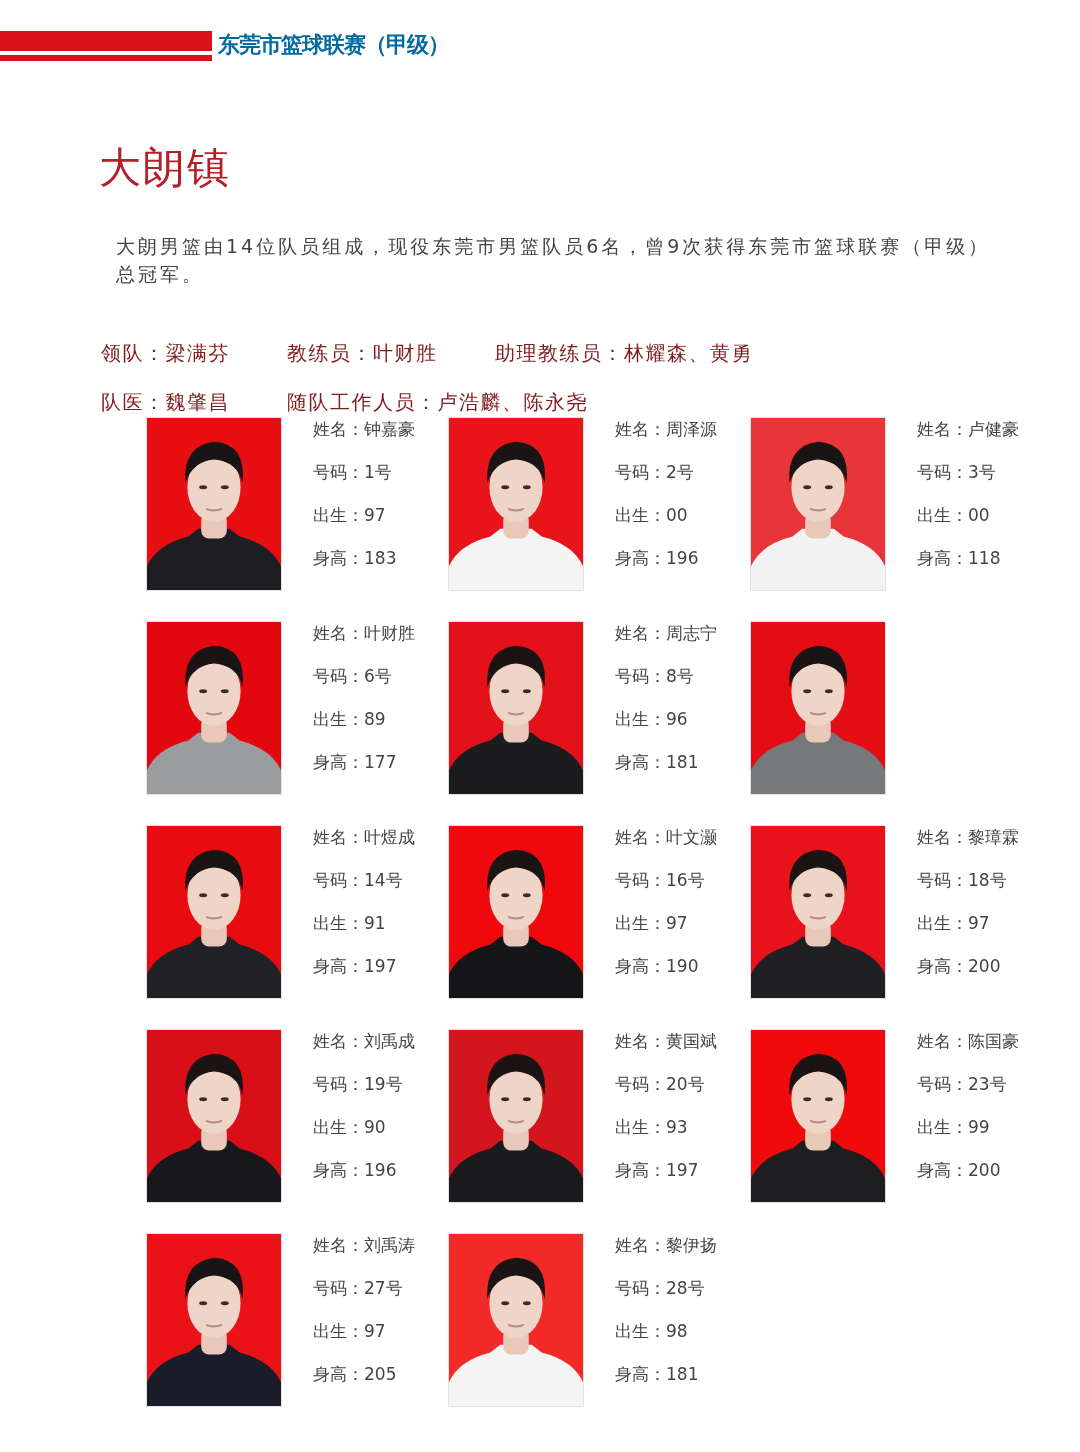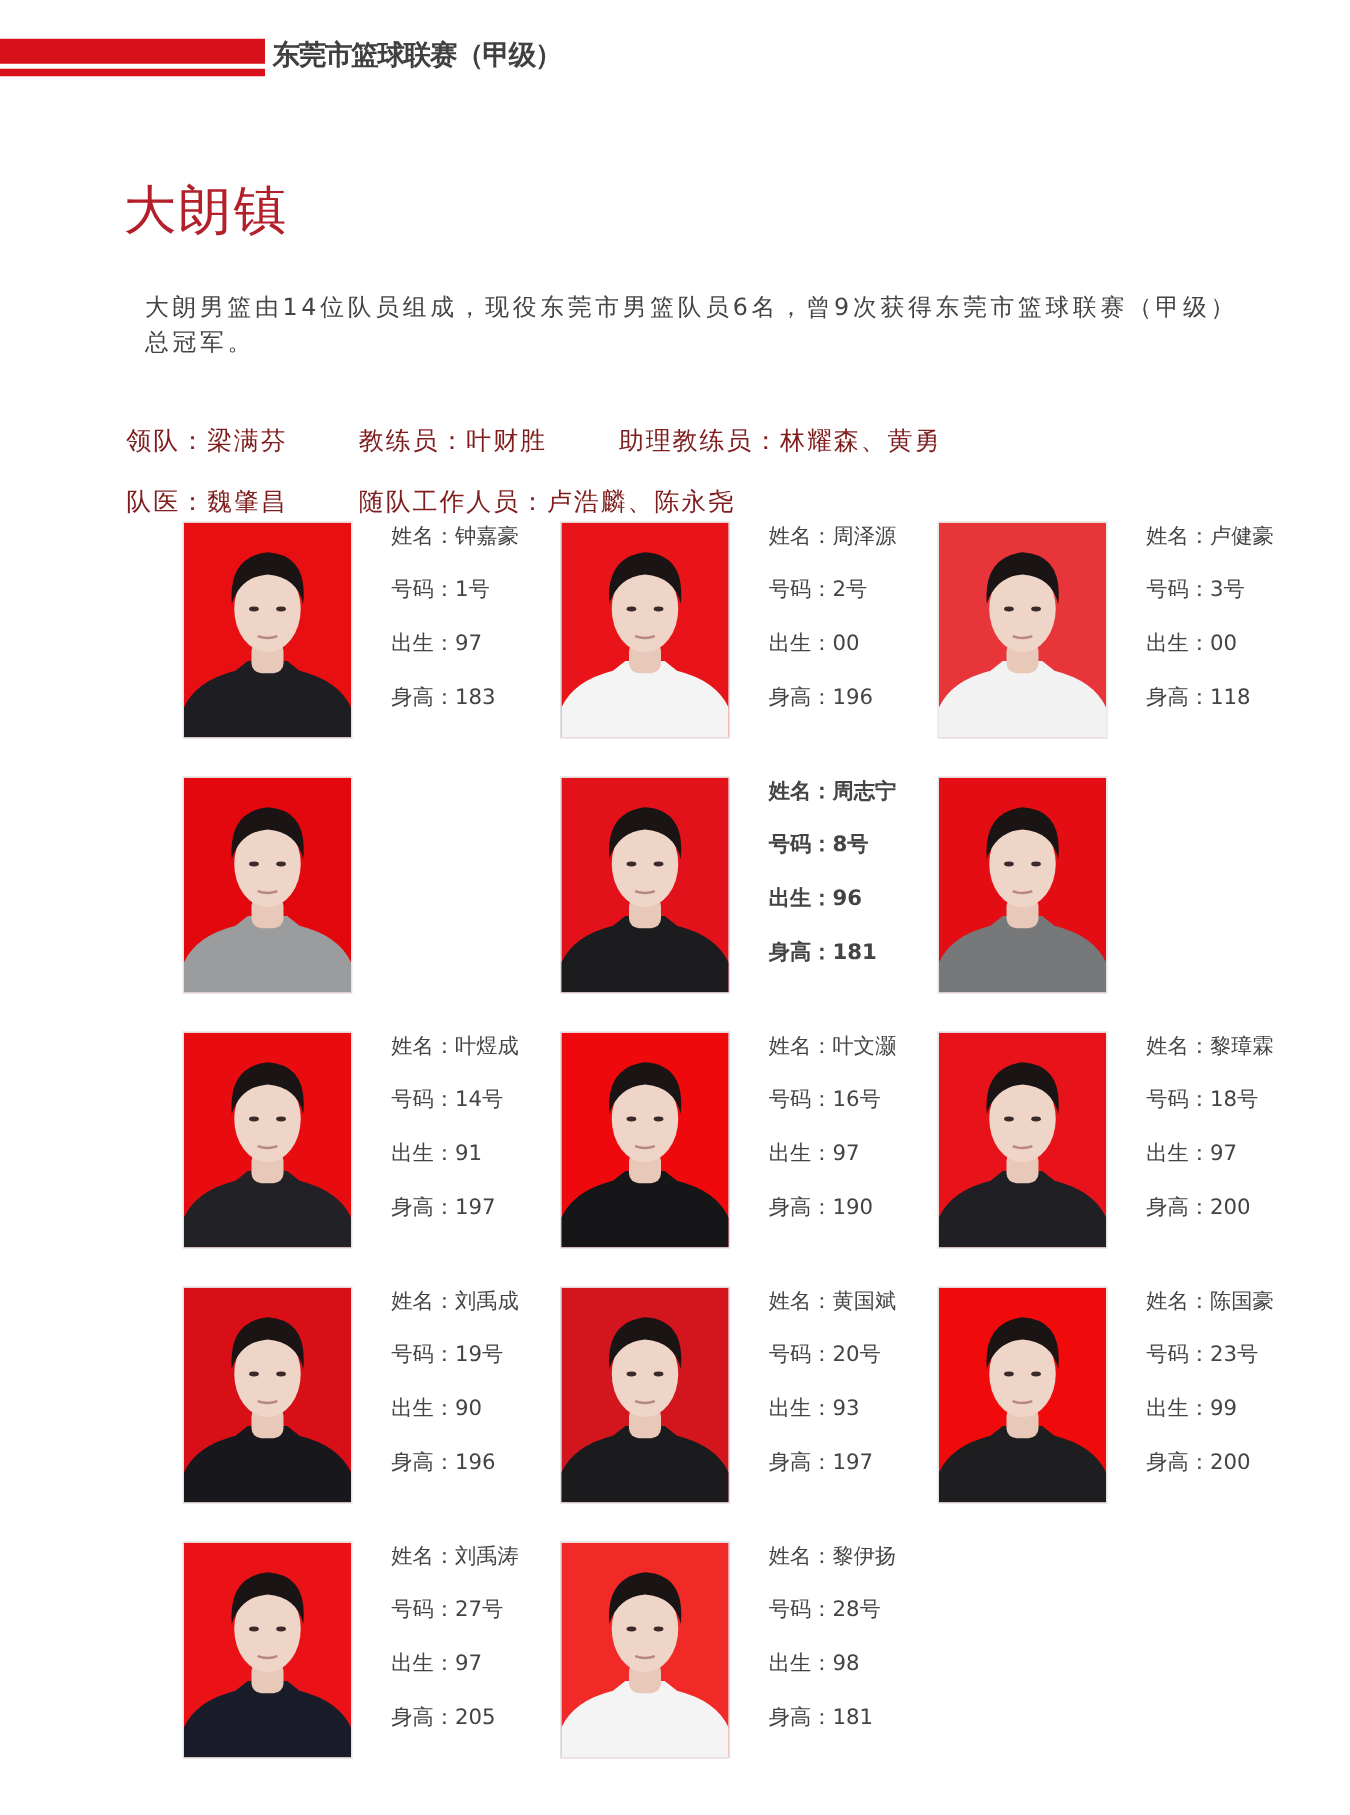--- a/index.html
+++ b/index.html
@@ -3,21 +3,21 @@
 <meta charset="utf-8">
 <style>
   html, body { margin:0; padding:0; }
   body {
     width:1080px; height:1452px; background:#ffffff; position:relative; overflow:hidden;
     font-family: "DejaVu Sans", "Liberation Sans", sans-serif; color:#333;
   }
   .hdr-bar1 { position:absolute; left:0; top:31px; width:212px; height:20px; background:#d9111a; }
   .hdr-bar2 { position:absolute; left:0; top:55px; width:212px; height:6px; background:#d9111a; }
   .hdr-title {
-    position:absolute; left:218px; top:30px; font-size:22px; font-weight:bold; color:#404040;
+    position:absolute; left:218px; top:30px; font-size:22px; font-weight:bold; color:#0369a1;
     letter-spacing:-1px; line-height:30px; white-space:nowrap;
   }
   .town {
     position:absolute; left:99px; top:140px; font-size:42px; color:#b3202a; line-height:56px;
     letter-spacing:2px;
   }
   .intro {
     position:absolute; left:116px; top:232px; width:880px; font-size:19px; color:#444;
     line-height:28px; letter-spacing:3px;
   }
@@ -121,22 +121,28 @@
           <rect width="136" height="174" fill="#e3080e"></rect>
           <path d="M0 174 L0 150 Q10 128 42 120 L52 112 L84 112 L94 120 Q126 128 136 150 L136 174 Z" fill="#9b9c9e"></path>
           <rect x="55" y="96" width="26" height="26" rx="8" fill="#e8c8b8"></rect>
           <ellipse cx="68" cy="70" rx="27" ry="35" fill="#efd5c8"></ellipse>
           <path d="M39 66 Q36 28 68 24 Q101 26 97 66 Q92 44 68 42 Q46 44 39 66 Z" fill="#1a1414"></path>
           <ellipse cx="57" cy="70" rx="4" ry="2" fill="#3a2a2a"></ellipse>
           <ellipse cx="79" cy="70" rx="4" ry="2" fill="#3a2a2a"></ellipse>
           <path d="M60 92 Q68 95 76 92" stroke="#b88880" stroke-width="2" fill="none"></path>
         </svg>
       </div>
-    </div>
-    <div class="card" style="left: 302px; top: 204px; font-weight: bold;">
+      <div class="info">
+        <div><span>姓名：</span><span>叶财胜</span></div>
+        <div><span>号码：</span><span>6号</span></div>
+        <div><span>出生：</span><span>89</span></div>
+        <div><span>身高：</span><span>177</span></div>
+      </div>
+    </div>
+    <div class="card" style="left: 302px; top: 204px;">
       <div class="photo">
         <svg viewBox="0 0 136 174" preserveAspectRatio="none">
           <rect width="136" height="174" fill="#e3111a"></rect>
           <path d="M0 174 L0 150 Q10 128 42 120 L52 112 L84 112 L94 120 Q126 128 136 150 L136 174 Z" fill="#1c1c1e"></path>
           <rect x="55" y="96" width="26" height="26" rx="8" fill="#e8c8b8"></rect>
           <ellipse cx="68" cy="70" rx="27" ry="35" fill="#efd5c8"></ellipse>
           <path d="M39 66 Q36 28 68 24 Q101 26 97 66 Q92 44 68 42 Q46 44 39 66 Z" fill="#1a1414"></path>
           <ellipse cx="57" cy="70" rx="4" ry="2" fill="#3a2a2a"></ellipse>
           <ellipse cx="79" cy="70" rx="4" ry="2" fill="#3a2a2a"></ellipse>
           <path d="M60 92 Q68 95 76 92" stroke="#b88880" stroke-width="2" fill="none"></path>

